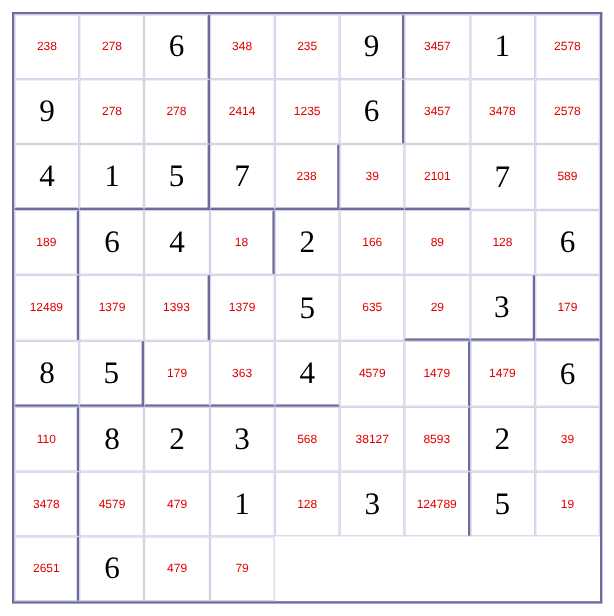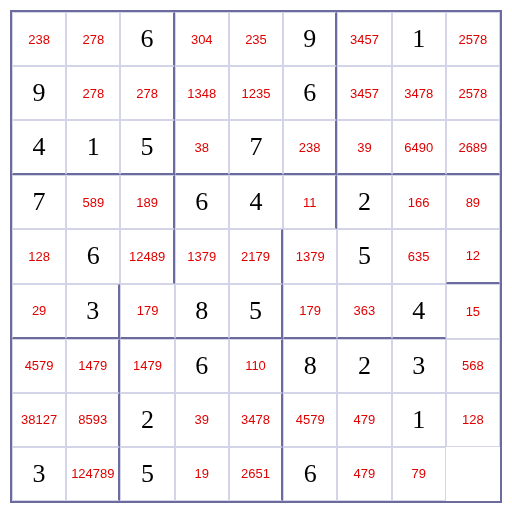--- a/index.html
+++ b/index.html
@@ -1,37 +1,37 @@
 <!DOCTYPE html>
 <html><head>
 <meta charset="utf-8">
 <style>
 body{margin:0;padding:10px;font-family:'Times New Roman',serif;background:#fff}
 .grid{display:grid;grid-template-columns:repeat(9,1fr);width:492px;height:493px;border:2px solid #6b6b9e;box-sizing:border-box}
 .cell{border:1px solid #d4d4e8;display:flex;align-items:center;justify-content:center;box-sizing:border-box;position:relative}
 .cell.br{border-right:2px solid #6b6b9e}
 .cell.bb{border-bottom:2px solid #6b6b9e}
 .given{font-size:26px;color:#000}
-.cand{font-size:13px;color:#e00000;font-family:Arial,sans-serif}
+.cand{font-size:10px;color:#e00000;font-family:Arial,sans-serif}
 </style>
 </head>
 <body>
 
 <div class="grid" id="grid">
     <div class="cell">
       <span class="cand">238</span>
     </div>
     <div class="cell">
       <span class="cand">278</span>
     </div>
     <div class="cell br">
       <span class="given">6</span>
     </div>
     <div class="cell">
-      <span class="cand">304</span>
+      <span class="cand">348</span>
     </div>
     <div class="cell">
       <span class="cand">235</span>
     </div>
     <div class="cell br">
       <span class="given">9</span>
     </div>
     <div class="cell">
       <span class="cand">3457</span>
     </div>
@@ -44,21 +44,21 @@
     <div class="cell">
       <span class="given">9</span>
     </div>
     <div class="cell">
       <span class="cand">278</span>
     </div>
     <div class="cell br">
       <span class="cand">278</span>
     </div>
     <div class="cell">
-      <span class="cand">1348</span>
+      <span class="cand">2414</span>
     </div>
     <div class="cell">
       <span class="cand">1235</span>
     </div>
     <div class="cell br">
       <span class="given">6</span>
     </div>
     <div class="cell">
       <span class="cand">3457</span>
     </div>
@@ -71,54 +71,48 @@
     <div class="cell bb">
       <span class="given">4</span>
     </div>
     <div class="cell bb">
       <span class="given">1</span>
     </div>
     <div class="cell br bb">
       <span class="given">5</span>
     </div>
     <div class="cell bb">
-      <span class="cand">38</span>
-    </div>
-    <div class="cell bb">
       <span class="given">7</span>
     </div>
     <div class="cell br bb">
       <span class="cand">238</span>
     </div>
     <div class="cell bb">
       <span class="cand">39</span>
     </div>
     <div class="cell bb">
-      <span class="cand">6490</span>
-    </div>
-    <div class="cell bb">
-      <span class="cand">2689</span>
+      <span class="cand">2101</span>
     </div>
     <div class="cell">
       <span class="given">7</span>
     </div>
     <div class="cell">
       <span class="cand">589</span>
     </div>
     <div class="cell br">
       <span class="cand">189</span>
     </div>
     <div class="cell">
       <span class="given">6</span>
     </div>
     <div class="cell">
       <span class="given">4</span>
     </div>
     <div class="cell br">
-      <span class="cand">11</span>
+      <span class="cand">18</span>
     </div>
     <div class="cell">
       <span class="given">2</span>
     </div>
     <div class="cell">
       <span class="cand">166</span>
     </div>
     <div class="cell">
       <span class="cand">89</span>
     </div>
@@ -128,35 +122,32 @@
     <div class="cell">
       <span class="given">6</span>
     </div>
     <div class="cell br">
       <span class="cand">12489</span>
     </div>
     <div class="cell">
       <span class="cand">1379</span>
     </div>
     <div class="cell br">
-      <span class="cand">2179</span>
+      <span class="cand">1393</span>
     </div>
     <div class="cell">
       <span class="cand">1379</span>
     </div>
     <div class="cell">
       <span class="given">5</span>
     </div>
     <div class="cell">
       <span class="cand">635</span>
     </div>
     <div class="cell bb">
-      <span class="cand">12</span>
-    </div>
-    <div class="cell bb">
       <span class="cand">29</span>
     </div>
     <div class="cell br bb">
       <span class="given">3</span>
     </div>
     <div class="cell bb">
       <span class="cand">179</span>
     </div>
     <div class="cell bb">
       <span class="given">8</span>
@@ -165,23 +156,20 @@
       <span class="given">5</span>
     </div>
     <div class="cell bb">
       <span class="cand">179</span>
     </div>
     <div class="cell bb">
       <span class="cand">363</span>
     </div>
     <div class="cell bb">
       <span class="given">4</span>
-    </div>
-    <div class="cell">
-      <span class="cand">15</span>
     </div>
     <div class="cell">
       <span class="cand">4579</span>
     </div>
     <div class="cell br">
       <span class="cand">1479</span>
     </div>
     <div class="cell">
       <span class="cand">1479</span>
     </div>

